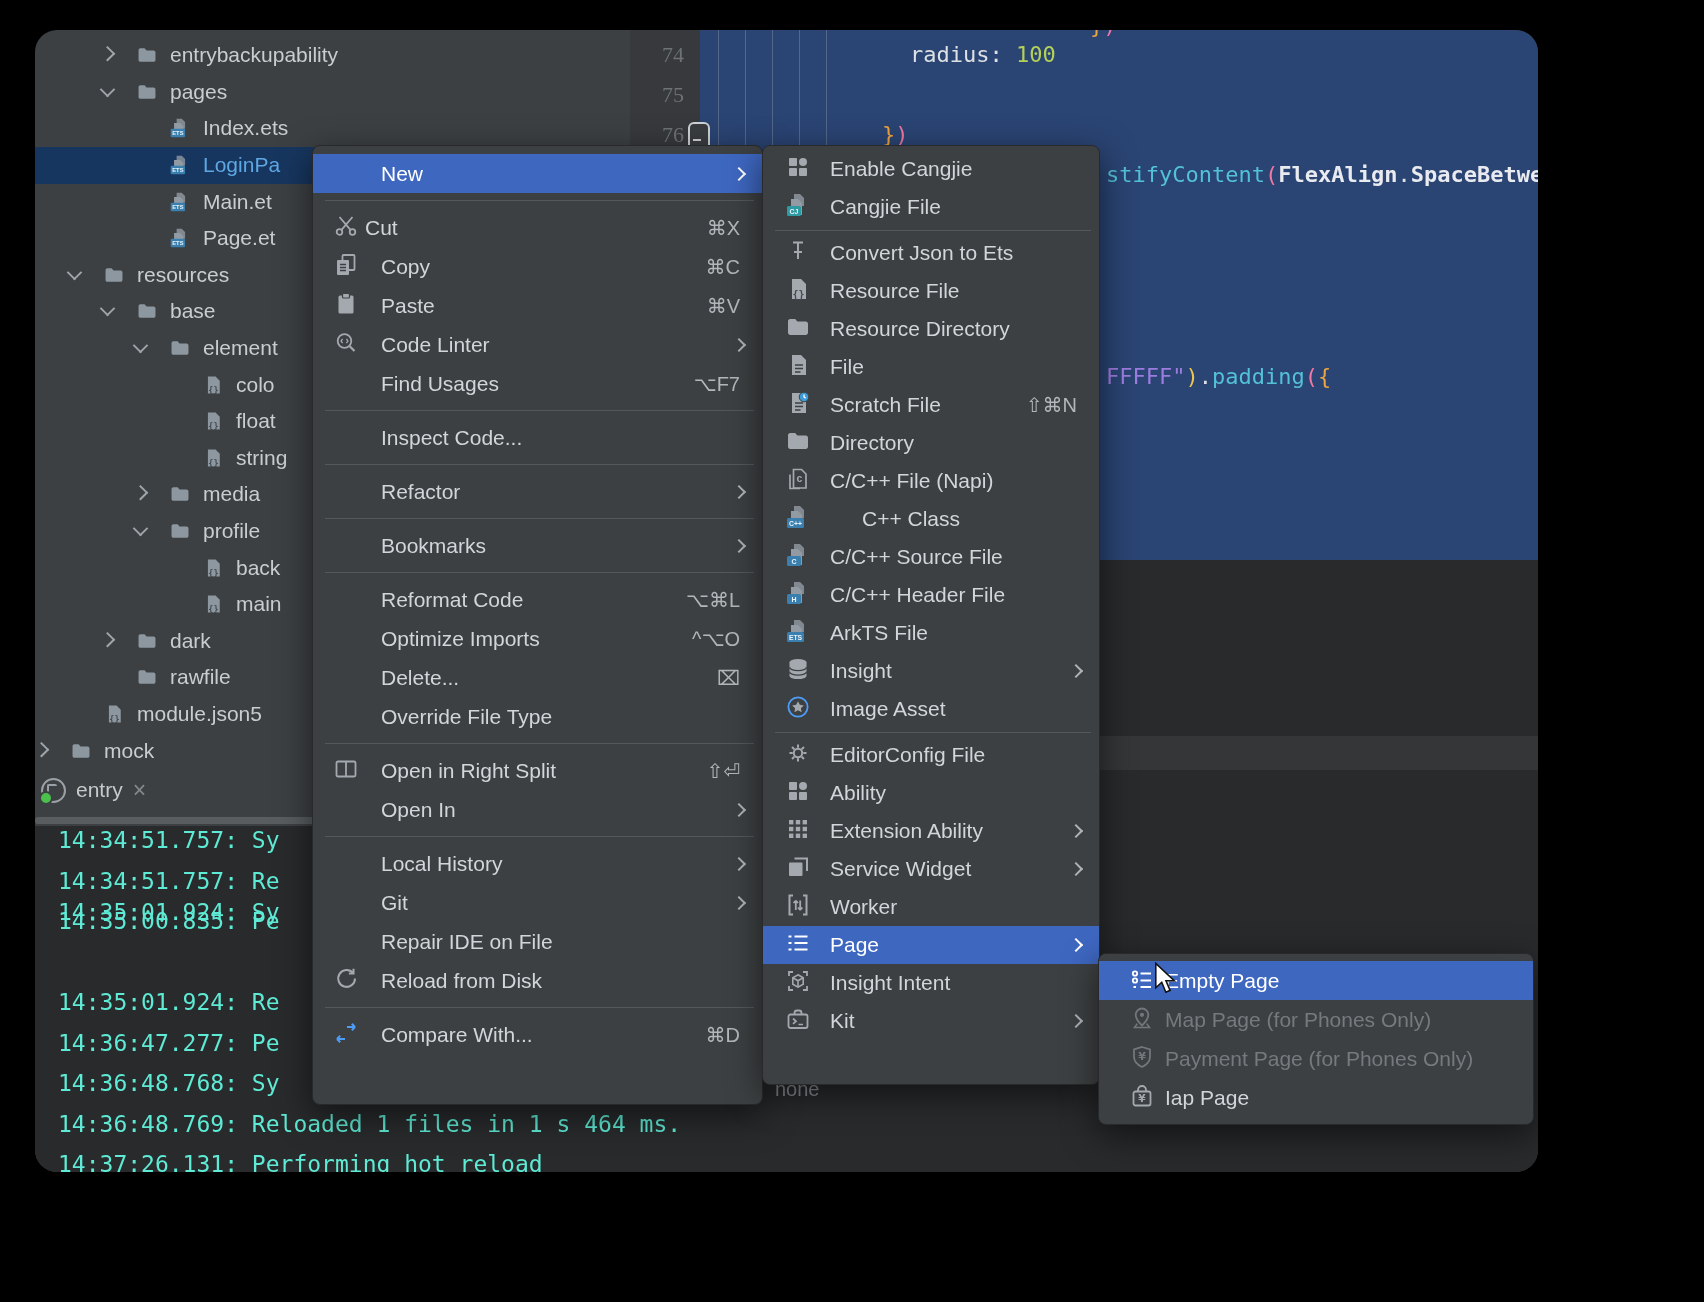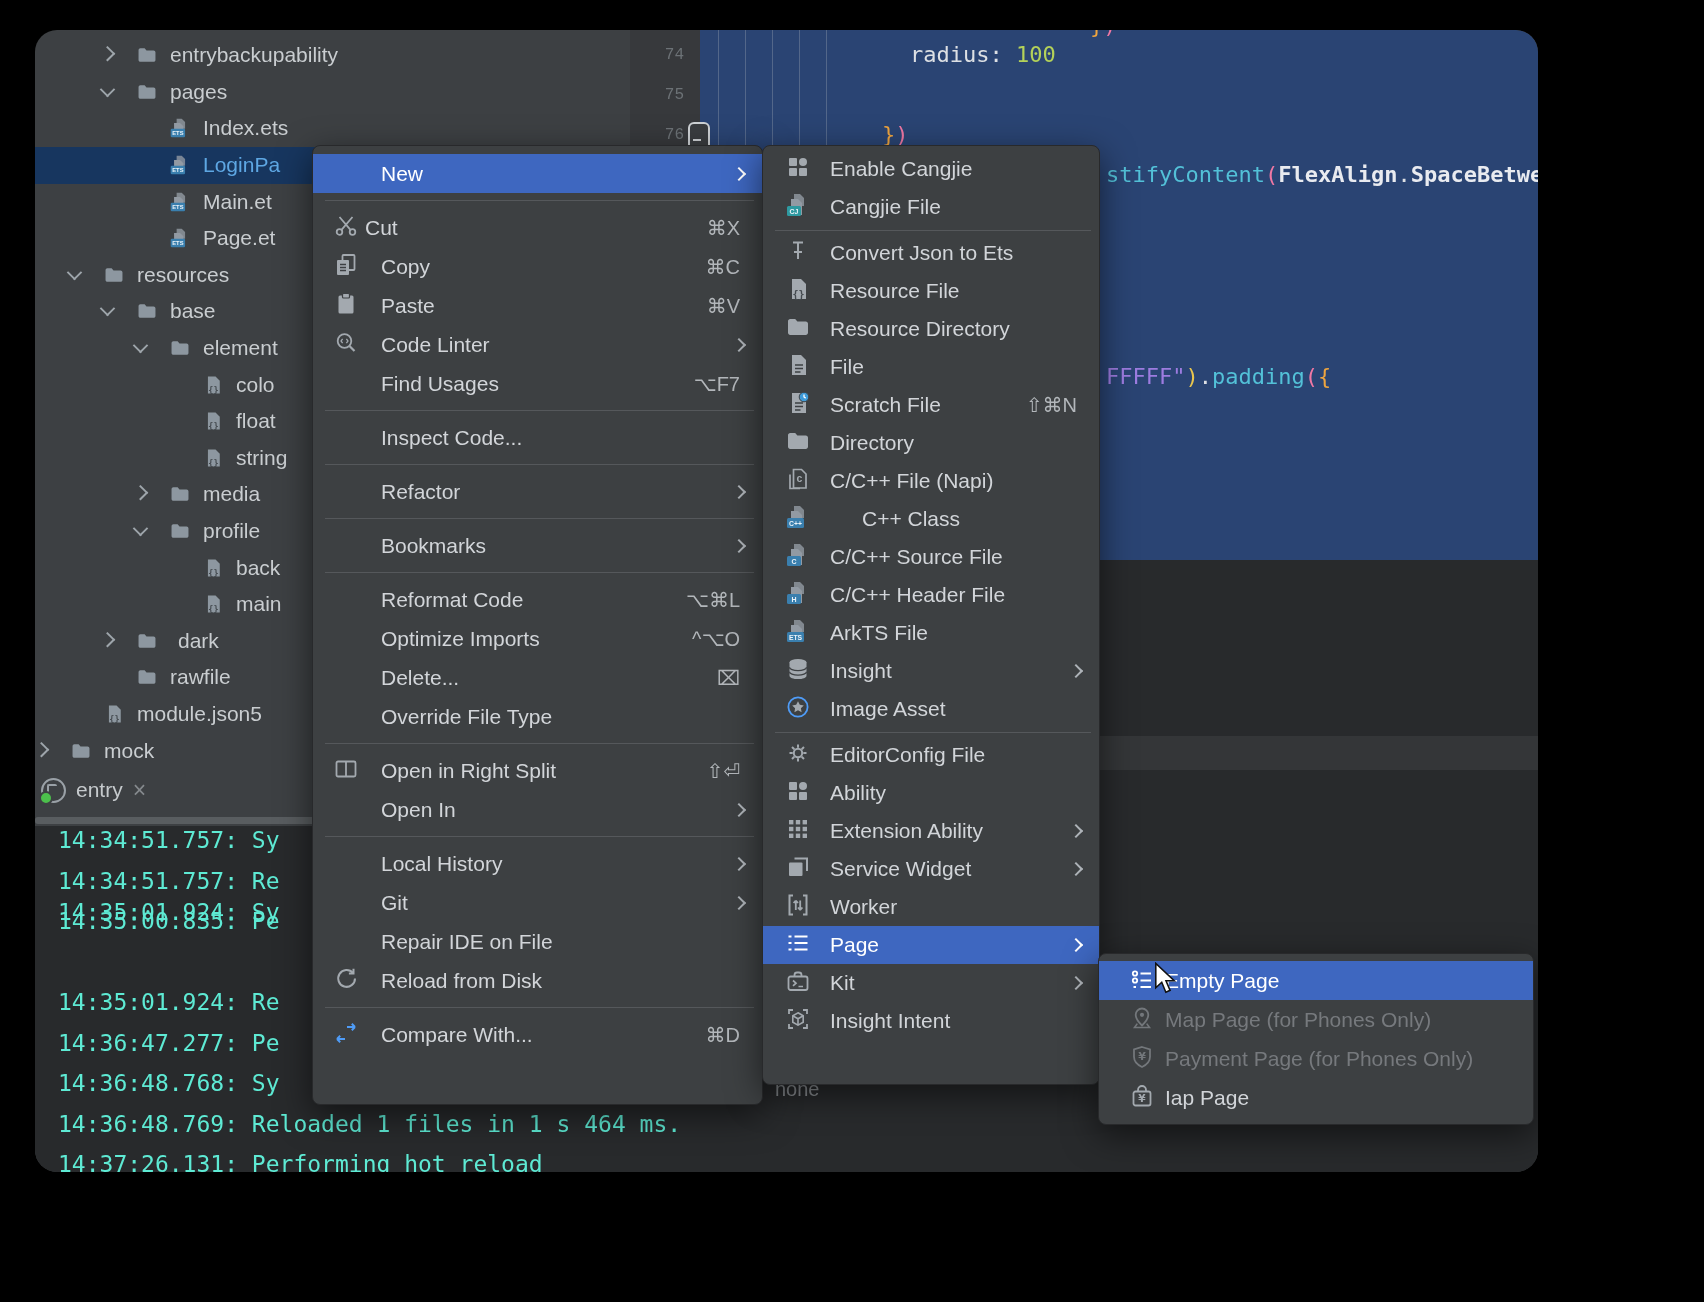--- a/index.html
+++ b/index.html
@@ -10,22 +10,22 @@
   
   #gutter{position:absolute;left:595px;top:0;width:70px;height:710px;background:#37393c;border-left:1px solid #2e3134;}
   #blue{position:absolute;left:665px;top:0;width:838px;height:530px;background:#2a4473;border-top-right-radius:22px;}
   #edark{position:absolute;left:595px;top:530px;width:908px;height:612px;background:#282a2c;}
   #band{position:absolute;left:595px;top:706px;width:908px;height:34px;background:#343638;}
   #gutter2{position:absolute;left:595px;top:0;width:70px;height:710px;background:#37393c;}
   #consoleL{position:absolute;left:0;top:796px;width:596px;height:346px;background:#282a2c;}
   .guide{position:absolute;top:0;width:1px;height:328px;background:rgba(150,160,175,.38);}
   #foldw{position:absolute;left:653px;top:92px;width:18px;height:27px;border:2px solid #ced2d5;border-radius:6px;background:#3a3d40;}
   #foldw::after{content:"";position:absolute;left:3px;top:15px;width:8px;height:2px;background:#ced2d5;}
-  .lnum{position:absolute;right:16px;height:30px;line-height:30px;font-family:Liberation Mono, monospace;
-    font-size:16px;color:#6c7276;}
+  .lnum{position:absolute;right:16px;height:30px;line-height:30px;font-family:Liberation Serif, serif;
+    font-size:22px;color:#6c7276;}
   .cline{position:absolute;height:30px;line-height:30px;font-family:"DejaVu Sans Mono",monospace;font-size:22px;white-space:pre;}
   .c-class{font-weight:600;}
   
   #tree{position:absolute;left:0;top:0;width:596px;height:763px;}
   .trow{position:absolute;left:0;width:596px;height:37px;}
   .trow.sel{background:#17365f;}
   .tlabel{position:absolute;top:50%;transform:translateY(-50%);font-size:21px;color:#c9cdd0;white-space:nowrap;}
   .trow.sel .tlabel{color:#5ea7e3;}
   .chev{position:absolute;top:50%;width:9px;height:9px;border-right:2.2px solid #9ea5ab;border-bottom:2.2px solid #9ea5ab;}
   .chev.closed{transform:translateY(-62%) rotate(-45deg);}
@@ -184,21 +184,21 @@
               <path d="M7 3h9l5 5v15H7z" fill="#8d97a0"></path>
               <text x="7.5" y="22" font-size="10" font-weight="bold" fill="#454b50" font-family="DejaVu Sans Mono,monospace">{}</text>
             </svg></span>
           <span class="tlabel" style="left: 201px;">main</span>
         </div>
         <div class="trow" style="top: 592.3px;">
           <span class="chev closed" style="left: 67px;"></span>
           <span class="ticon" style="left: 101px;"><svg width="22" height="22" viewBox="0 0 26 26">
               <path d="M3 7.2C3 6 4 5 5.2 5h5l2.2 2.6h8.4C22 7.6 23 8.6 23 9.8v9C23 20 22 21 20.8 21H5.2C4 21 3 20 3 18.8z" fill="#8d97a0"></path>
             </svg></span>
-          <span class="tlabel" style="left: 143px;">dark</span>
+          <span class="tlabel" style="left: 135px;">dark</span>
         </div>
         <div class="trow" style="top: 628.9px;">
           <span class="ticon" style="left: 101px;"><svg width="22" height="22" viewBox="0 0 26 26">
               <path d="M3 7.2C3 6 4 5 5.2 5h5l2.2 2.6h8.4C22 7.6 23 8.6 23 9.8v9C23 20 22 21 20.8 21H5.2C4 21 3 20 3 18.8z" fill="#8d97a0"></path>
             </svg></span>
           <span class="tlabel" style="left: 135px;">rawfile</span>
         </div>
         <div class="trow" style="top: 665.5px;">
           <span class="ticon" style="left: 68px;"><svg width="22" height="22" viewBox="0 0 26 26">
               <path d="M7 3h9l5 5v15H7z" fill="#8d97a0"></path>
@@ -558,34 +558,34 @@
             <g stroke="#ffffff" stroke-width="2.2">
               <path d="M9.5 6.5h13M9.5 13h13M9.5 19.5h13"></path>
               <path d="M3.5 6.5h3M3.5 13h3M3.5 19.5h3"></path>
             </g>
           </svg></span>
         <span class="ml" style="left: 67px;">Page</span>
         <span class="marr"></span>
       </div>
       <div class="mrow" style="height: 38px;">
         <span class="mi" style="left: 20px;"><svg width="26" height="26" viewBox="0 0 26 26">
+            <path d="M4 8V4h4M18 4h4v4M4 18v4h4M18 22h4v-4" fill="none" stroke="#a3a9af" stroke-width="1.8"></path>
+            <path d="M13 6.8l5.2 3v6.4l-5.2 3-5.2-3V9.8z" fill="none" stroke="#a3a9af" stroke-width="1.6"></path>
+            <path d="M7.8 9.8l5.2 3 5.2-3M13 12.8v6.4" fill="none" stroke="#a3a9af" stroke-width="1.6"></path>
+          </svg></span>
+        <span class="ml" style="left: 67px;">Insight Intent</span>
+      </div>
+      <div class="mrow" style="height: 38px;">
+        <span class="mi" style="left: 20px;"><svg width="26" height="26" viewBox="0 0 26 26">
             <rect x="3.5" y="8.5" width="19" height="13.5" rx="2" fill="none" stroke="#a3a9af" stroke-width="1.8"></rect>
             <path d="M9.5 8.5V7A2.5 2.5 0 0 1 12 4.5h2A2.5 2.5 0 0 1 16.5 7v1.5" fill="none" stroke="#a3a9af" stroke-width="1.8"></path>
             <path d="M8 12.5l3 2.7-3 2.7M13.5 18.5h4.5" fill="none" stroke="#a3a9af" stroke-width="1.7"></path>
           </svg></span>
         <span class="ml" style="left: 67px;">Kit</span>
         <span class="marr"></span>
-      </div>
-      <div class="mrow" style="height: 38px;">
-        <span class="mi" style="left: 20px;"><svg width="26" height="26" viewBox="0 0 26 26">
-            <path d="M4 8V4h4M18 4h4v4M4 18v4h4M18 22h4v-4" fill="none" stroke="#a3a9af" stroke-width="1.8"></path>
-            <path d="M13 6.8l5.2 3v6.4l-5.2 3-5.2-3V9.8z" fill="none" stroke="#a3a9af" stroke-width="1.6"></path>
-            <path d="M7.8 9.8l5.2 3 5.2-3M13 12.8v6.4" fill="none" stroke="#a3a9af" stroke-width="1.6"></path>
-          </svg></span>
-        <span class="ml" style="left: 67px;">Insight Intent</span>
       </div>
     </div>
   <div id="menu3" class="menu" style="left: 1098px; top: 953px; width: 436px; height: 172px; padding-top: 7px; box-sizing: border-box; overflow: hidden; z-index: 12;">
       <div class="mrow hl" style="height: 39px;">
         <span class="mi" style="left: 28px;"><svg width="26" height="26" viewBox="0 0 26 26">
             <g stroke="#ffffff" stroke-width="1.8" fill="none">
               <circle cx="6" cy="7.5" r="2.2"></circle>
               <circle cx="6" cy="14.5" r="2.2"></circle>
               <path d="M11.5 7.5H22M11.5 14.5H22M11.5 21h10.5M4.5 21h2.5" stroke-width="2.2"></path>
             </g>

